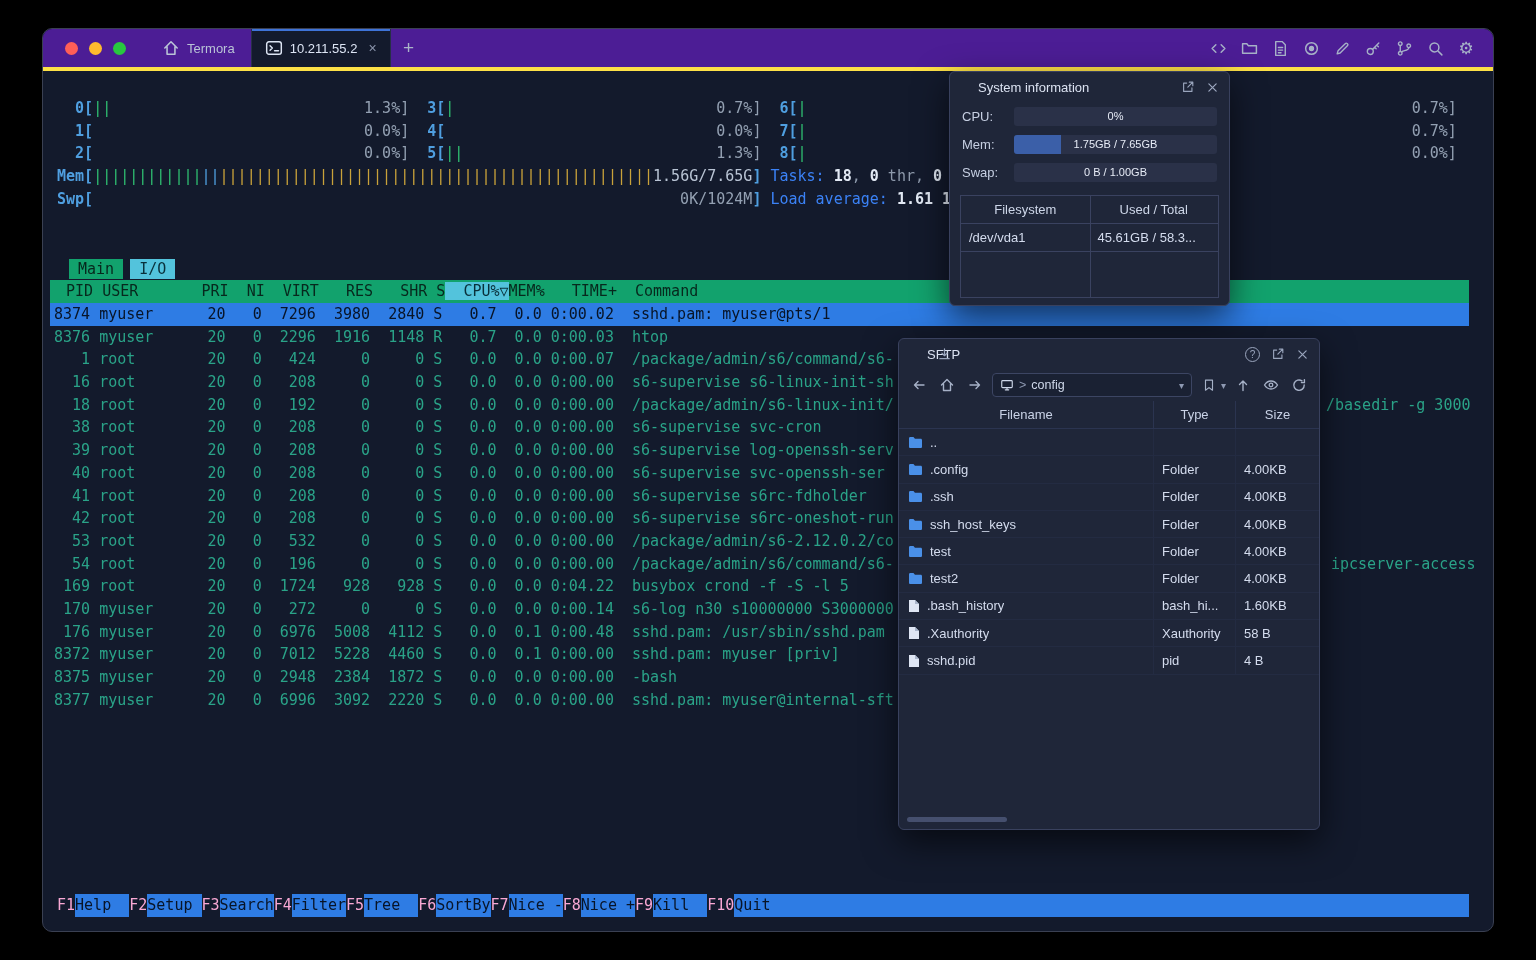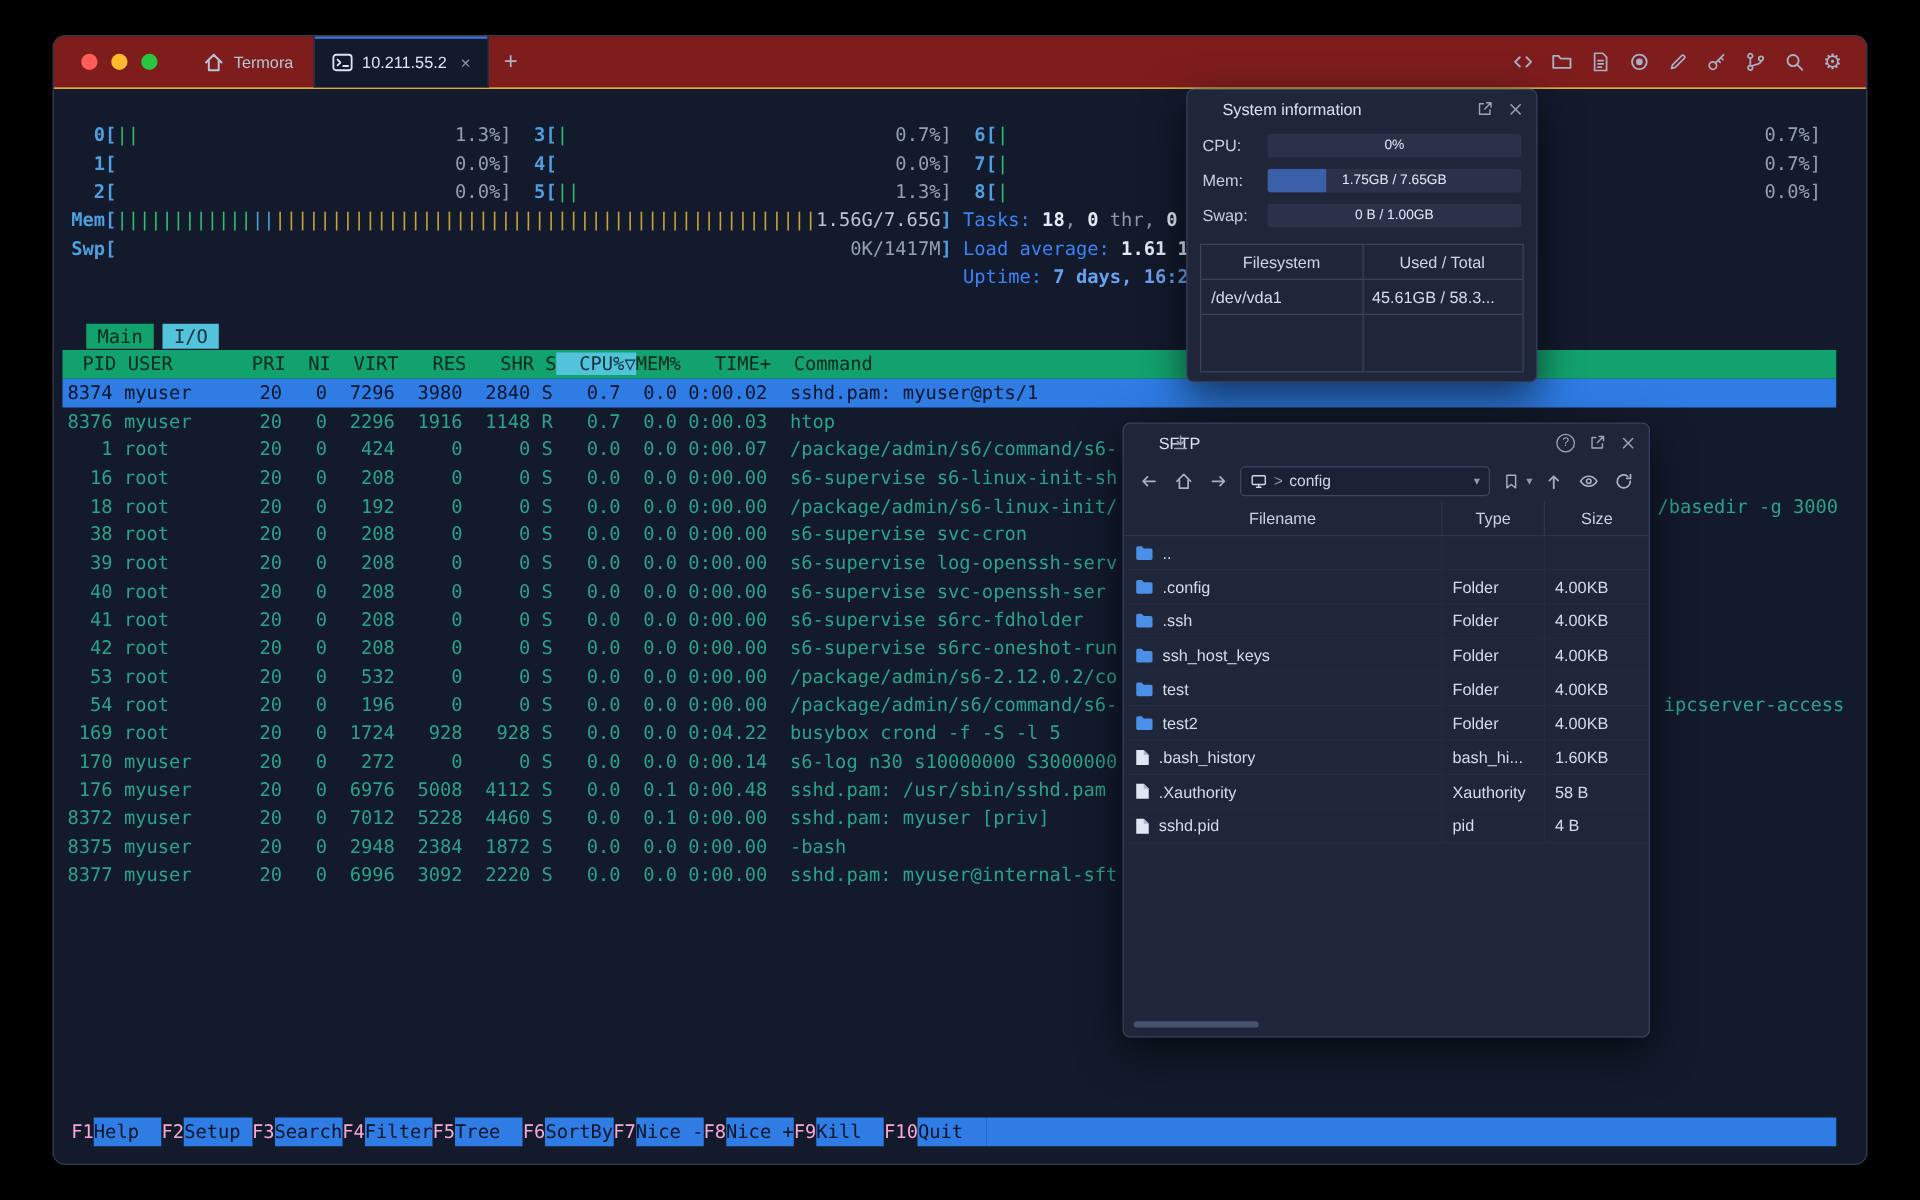--- a/index.html
+++ b/index.html
@@ -8,21 +8,21 @@
     width:1536px; height:960px; position:relative; overflow:hidden;
     background:#000; font-family:"Liberation Sans", sans-serif;
   }
   .window {
     position:absolute; left:42px; top:28px; width:1452px; height:904px;
     background:var(--window-bg,#131a2c); border-radius:10px;
     border:1px solid #3a4052; box-shadow:0 24px 70px rgba(0,0,0,.75);
     overflow:hidden;
   }
   
-  .titlebar { height:42px; background:#7f1d1d; border-bottom:1px solid #fde047; display:flex; align-items:stretch; }
+  .titlebar { height:42px; background:#4c1d95; border-bottom:4px solid #fde047; display:flex; align-items:stretch; }
   .traffic { display:flex; gap:11px; align-items:center; padding:0 20px 0 22px; }
   .dot { width:13px; height:13px; border-radius:50%; }
   .dot.red{background:#ff5e57}.dot.yellow{background:#febb2e}.dot.green{background:#28c73f}
   .tab { display:flex; align-items:center; gap:7px; padding:0 16px; font-size:13px; color:#b9c3d6; }
   .tab svg { flex:none; }
   .tab.active {
     background:var(--window-bg,#131a2c); color:#dde5f4;
     border-left:1px solid #272f47; border-right:1px solid #272f47;
     box-shadow:inset 0 2px 0 #3e73d8; padding:16px 13px;
   }
@@ -189,22 +189,21 @@
       <span class="tbi gearglyph">⚙</span>
     </div>
   </div>
 
   <div class="terminal" id="term">
     <div class="meters" id="meters">
         <div class="tline"><span class="lbl">  0[</span><span class="pipe">||                            </span><span class="dim">1.3%]</span><span class="lbl">  3[</span><span class="pipe">|                             </span><span class="dim">0.7%]</span><span class="lbl">  6[</span><span class="pipe">|                                                                   </span><span class="dim">0.7%]</span></div>
         <div class="tline"><span class="lbl">  1[</span><span class="pipe">                              </span><span class="dim">0.0%]</span><span class="lbl">  4[</span><span class="pipe">                              </span><span class="dim">0.0%]</span><span class="lbl">  7[</span><span class="pipe">|                                                                   </span><span class="dim">0.7%]</span></div>
         <div class="tline"><span class="lbl">  2[</span><span class="pipe">                              </span><span class="dim">0.0%]</span><span class="lbl">  5[</span><span class="pipe">||                            </span><span class="dim">1.3%]</span><span class="lbl">  8[</span><span class="pipe">|                                                                   </span><span class="dim">0.0%]</span></div>
         <div class="tline"><span class="lbl">Mem[</span><span class="g">||||||||||||</span><span class="bl">||</span><span class="yl">||||||||||||||||||||||||||||||||||||||||||||||||</span><span class="memval">1.56G/7.65G</span><span class="lbl">]</span><span class="mlabel"> Tasks: </span><span class="wht">18</span><span class="dim2">, </span><span class="wht">0</span><span class="dim2"> thr, </span><span class="wht">0</span></div>
-        <div class="tline"><span class="lbl">Swp[</span><span class="dim">                                                                 0K/1417M</span><span class="lbl">]</span><span class="mlabel"> Load average: </span><span class="wht">1.61 1</span></div>
-        <div class="tline"><span>                                                                               </span><span class="mlabel">Uptime: </span><span class="upt">7 days, 16:2</span></div>
+        <div class="tline"><span class="lbl">Swp[</span><span class="dim">                                                                 0K/1024M</span><span class="lbl">]</span><span class="mlabel"> Load average: </span><span class="wht">1.61 1</span></div>
       </div>
     <div class="httabs" id="httabs"><span class="httab main"> Main </span><span class="httab io"> I/O </span></div>
     <div class="pheader" id="pheader"><span> PID USER       PRI  NI  VIRT   RES   SHR S</span><span class="sortcell">  CPU%▽</span><span>MEM%   TIME+  Command</span></div>
     <div class="procs" id="procs">
         <div class="prow sel">8374 myuser      20   0  7296  3980  2840 S   0.7  0.0 0:00.02  sshd.pam: myuser@pts/1</div>
         <div class="prow">8376 myuser      20   0  2296  1916  1148 R   0.7  0.0 0:00.03  htop</div>
         <div class="prow">   1 root        20   0   424     0     0 S   0.0  0.0 0:00.07  /package/admin/s6/command/s6-</div>
         <div class="prow">  16 root        20   0   208     0     0 S   0.0  0.0 0:00.00  s6-supervise s6-linux-init-sh</div>
         <div class="prow">  18 root        20   0   192     0     0 S   0.0  0.0 0:00.00  /package/admin/s6-linux-init/</div>
         <div class="prow">  38 root        20   0   208     0     0 S   0.0  0.0 0:00.00  s6-supervise svc-cron</div>

